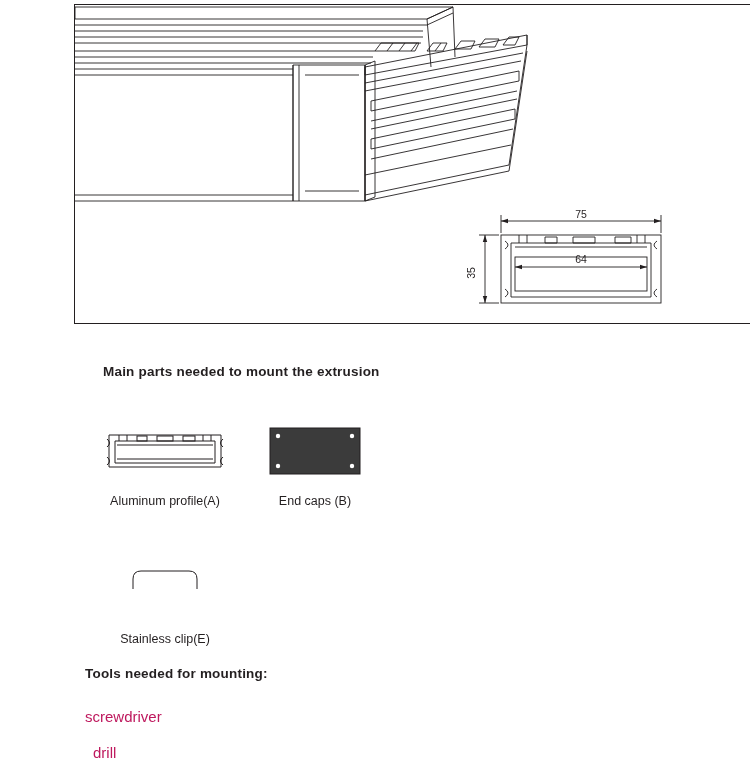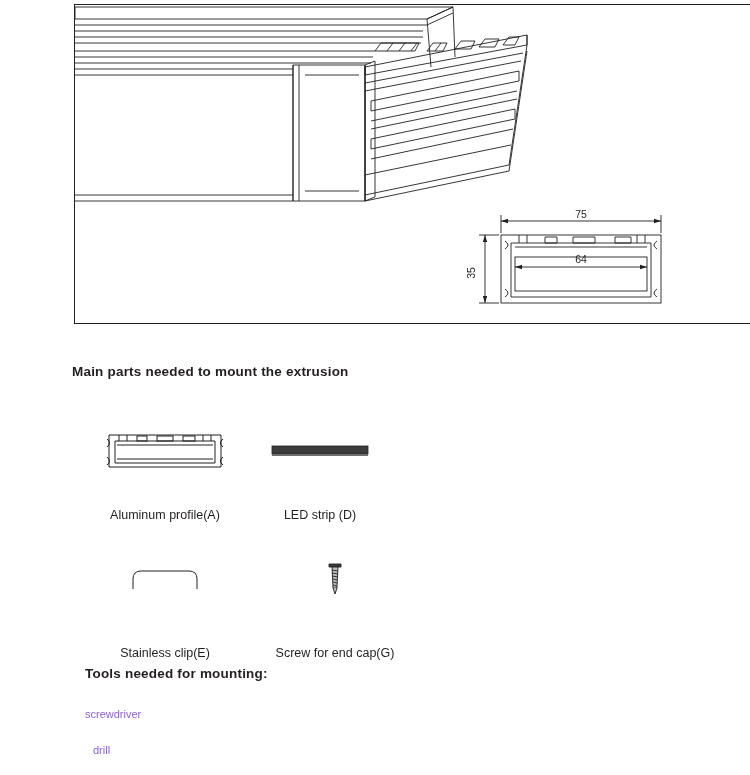--- a/index.html
+++ b/index.html
@@ -32,47 +32,46 @@
 
   
   .section-heading {
     position: absolute;
     font-weight: bold;
     font-size: 13.5px;
     color: #231f20;
     letter-spacing: 0.2px;
     white-space: nowrap;
   }
-  #main-parts-heading { left: 72px; top: 364px; }
+  #main-parts-heading { left: 103px; top: 364px; }
   #tools-heading { left: 85px; top: 666px; }
 
   .body-text {
     position: absolute;
-    font-size: 11px;
-    color: #8b5cf6;
+    font-size: 15px;
+    color: #be185d;
     white-space: nowrap;
   }
   #tool-screwdriver { left: 85px; top: 708px; }
   #tool-drill { left: 93px; top: 744px; }
 
   
   .parts-row {
     position: absolute;
     display: flex;
     align-items: flex-end;
   }
   #parts-row-1 { left: 85px; top: 420px; width: 600px; }
   #parts-row-2 { left: 85px; top: 540px; width: 470px; align-items: flex-end; }
 
   .part-cell {
     display: flex;
     flex-direction: column;
     align-items: center;
     justify-content: flex-end;
-    gap: 14px;
   }
   .part-figure {
     height: 62px;
     display: flex;
     align-items: center;
     justify-content: center;
   }
   .part-figure.tall { height: 80px; }
   .part-label {
     margin-top: 12px;
@@ -220,64 +219,49 @@
           <path d="M 2 10 q 5 4 0 8"></path>
           <path d="M 118 10 q -5 4 0 8"></path>
           <path d="M 2 28 q 5 4 0 8"></path>
           <path d="M 118 28 q -5 4 0 8"></path>
         </g>
       </svg>
     </div>
     <div class="part-label">Aluminum profile(A)</div>
   </div>
 
-
-
-  <div class="part-cell" id="cell-ledstrip">
+  <div class="part-cell" id="cell-endcaps">
     <div class="part-figure">
-      <svg width="100" height="20" viewBox="0 0 100 20">
-        <rect x="2" y="5" width="96" height="8" fill="#3b3b3b" stroke="#231f20" stroke-width="0.8"></rect>
-        <rect x="2" y="13" width="96" height="2" fill="#6f6f6f" stroke="none"></rect>
+      <svg width="92" height="48" viewBox="0 0 92 48">
+        <rect x="1" y="1" width="90" height="46" fill="#3b3b3b" stroke="#231f20" stroke-width="1"></rect>
+        <circle cx="9" cy="9" r="2.2" fill="#ffffff"></circle>
+        <circle cx="83" cy="9" r="2.2" fill="#ffffff"></circle>
+        <circle cx="9" cy="39" r="2.2" fill="#ffffff"></circle>
+        <circle cx="83" cy="39" r="2.2" fill="#ffffff"></circle>
       </svg>
     </div>
-    <div class="part-label">LED strip (D)</div>
+    <div class="part-label">End caps (B)</div>
   </div>
+
+
 </div>
 
 <div class="parts-row" id="parts-row-2">
 
   <div class="part-cell" id="cell-clip">
     <div class="part-figure tall">
       <svg width="70" height="26" viewBox="0 0 70 26">
         <g fill="none" stroke="#231f20" stroke-width="1">
           <path d="M 3 22 L 3 12 q 0 -8 8 -8 L 59 4 q 8 0 8 8 L 67 22"></path>
         </g>
       </svg>
     </div>
     <div class="part-label">Stainless clip(E)</div>
   </div>
 
 
-  <div class="part-cell" id="cell-screw">
-    <div class="part-figure tall">
-      <svg width="20" height="40" viewBox="0 0 20 40">
-        <g fill="none" stroke="#231f20" stroke-width="0.9">
-          <path d="M 4 4 L 16 4 L 16 7 L 4 7 Z" fill="#3b3b3b" stroke="#231f20"></path>
-          <path d="M 7 7 L 13 7 L 12 28 L 8 28 Z" fill="#bdbdbd" stroke="#231f20"></path>
-          <path d="M 7 10 L 13 11"></path>
-          <path d="M 7 13 L 13 14"></path>
-          <path d="M 7 16 L 13 17"></path>
-          <path d="M 8 19 L 12 20"></path>
-          <path d="M 8 22 L 12 23"></path>
-          <path d="M 8 25 L 12 26"></path>
-          <path d="M 8 28 L 10 34 L 12 28" fill="#bdbdbd"></path>
-        </g>
-      </svg>
-    </div>
-    <div class="part-label">Screw for end cap(G)</div>
-  </div>
 </div>
 
 <div class="section-heading" id="tools-heading">Tools needed for mounting:</div>
 
 <div class="body-text" id="tool-screwdriver">screwdriver</div>
 
 <div class="body-text" id="tool-drill">drill</div>
 
 </body></html>

